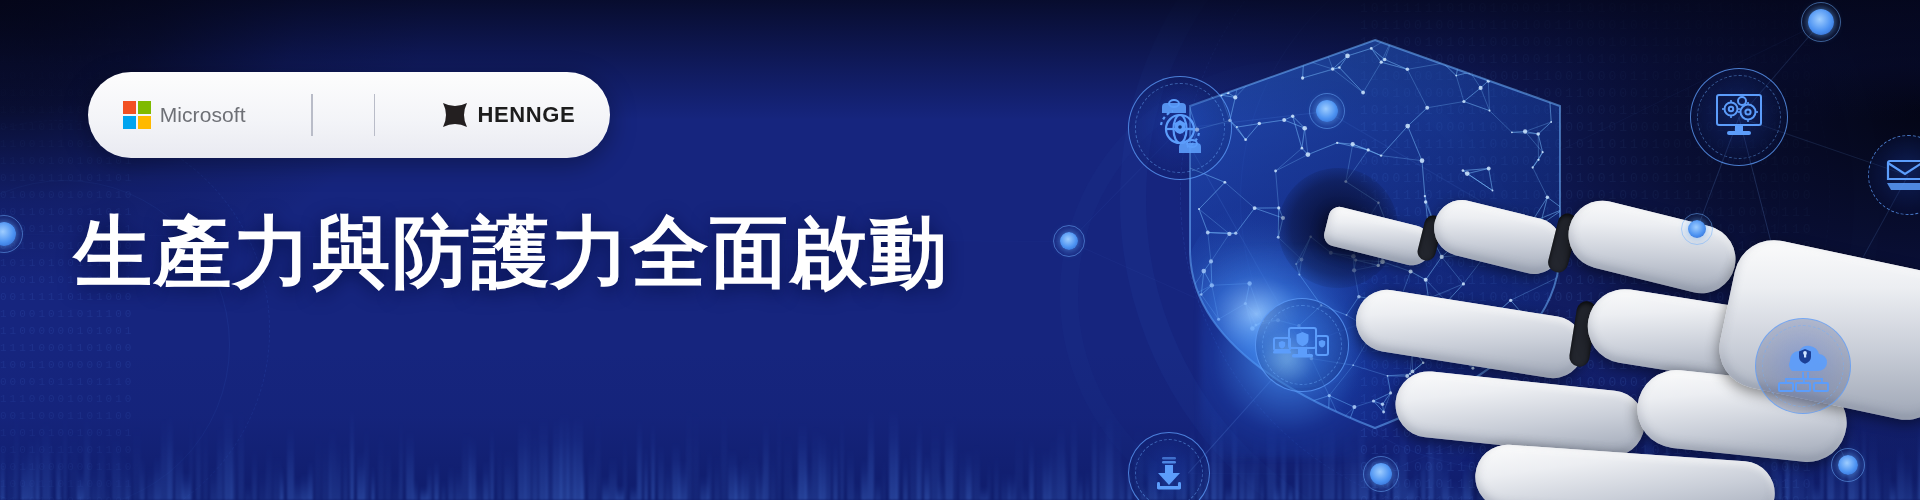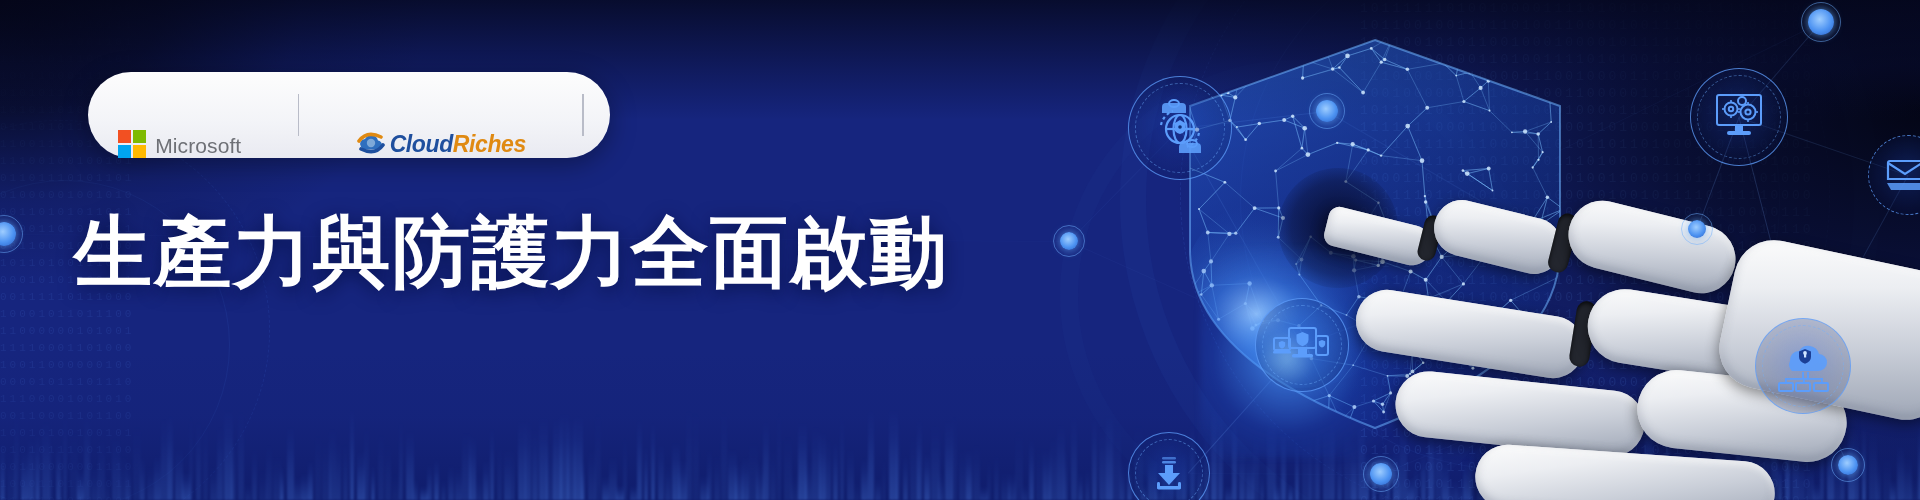--- a/index.html
+++ b/index.html
@@ -110,21 +110,21 @@
   }
 
   
   .logo-pill{
     position:absolute; left:88px; top:72px; height:86px; width:522px;
     background:linear-gradient(180deg,#fdfdfd 0%,#f3f4f8 58%,#e9eaf1 100%);
     border-radius:48px 48px 48px 48px;
     display:flex; align-items:center; justify-content:space-around;
     box-shadow:0 6px 26px rgba(0,0,0,.35);
   }
-  .logo-cell{ display:flex; align-items:flex-end; justify-content:center; height:100%; padding:0 4px; }
+  .logo-cell{ display:flex; align-items:center; justify-content:center; height:100%; padding:0 4px; }
   .logo-div{ width:1.5px; height:42px; background:#b9bcc8; }
 
   .ms-grid{ width:28px; height:28px; display:grid; grid-template-columns:13px 13px; grid-template-rows:13px 13px; gap:2px; }
   .ms-grid i{ display:block; }
   .ms-text{ font-size:21px; color:#6e7076; margin-left:9px; letter-spacing:.1px; font-weight:400; }
 
   .cr-mark{ width:30px; height:30px; position:relative; margin-right:4px; }
   .cr-text{ font-size:23px; font-weight:700; font-style:italic; letter-spacing:-.4px; }
   .cr-text .c1{ color:#1f4f9e; }
   .cr-text .c2{ color:#e08a12; }
@@ -1477,36 +1477,31 @@
         <i id="ms-sq0" style="background: rgb(242, 80, 34);"></i>
           <i id="ms-sq1" style="background: rgb(127, 186, 0);"></i>
           <i id="ms-sq2" style="background: rgb(0, 164, 239);"></i>
           <i id="ms-sq3" style="background: rgb(255, 185, 0);"></i>
       </span>
       <span class="ms-text">Microsoft</span>
     </div>
 
     <div class="logo-div"></div>
 
+
+    <div class="logo-div"></div>
+
     <div class="logo-cell">
-      <span class="cr-mark">
-        <svg width="30" height="30" viewBox="0 0 30 30">
-          <path d="M5 19 a5 5 0 0 1 4 -8 a7 7 0 0 1 13 1.5 a4.5 4.5 0 0 1 -1 9 h-13 a4.6 4.6 0 0 1 -3 -2.5 z" fill="#2f6fbe"></path>
-          <path d="M3 13 q8 -11 22 -4" stroke="#e08a12" stroke-width="3.6" fill="none" stroke-linecap="round"></path>
-          <path d="M27 17 q-8 11 -22 4" stroke="#1f4f9e" stroke-width="3.6" fill="none" stroke-linecap="round"></path>
-          <circle cx="15" cy="15" r="4.2" fill="#7ea9d8"></circle>
+      <span class="hg-mark">
+        <svg width="28" height="26" viewBox="0 0 28 26">
+          <path d="M2 1 Q14 7 26 1 Q20 13 26 25 Q14 19 2 25 Q8 13 2 1 Z" fill="#231f20"></path>
         </svg>
       </span>
-      <span class="cr-text">
-        <span class="c1">Cloud</span><span class="c2">Riches</span>
-      </span>
+      <span class="hg-text">HENNGE</span>
     </div>
-
-    <div class="logo-div"></div>
-
 
   </div>
 
 
   <div class="headline2">生產力與防護力全面啟動</div>
 
   <div class="infoline">
   </div>
 
 </div>

